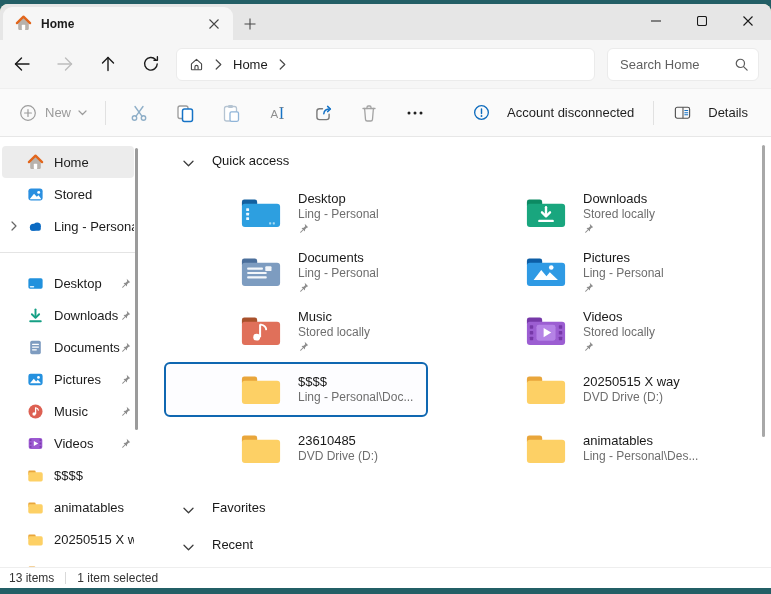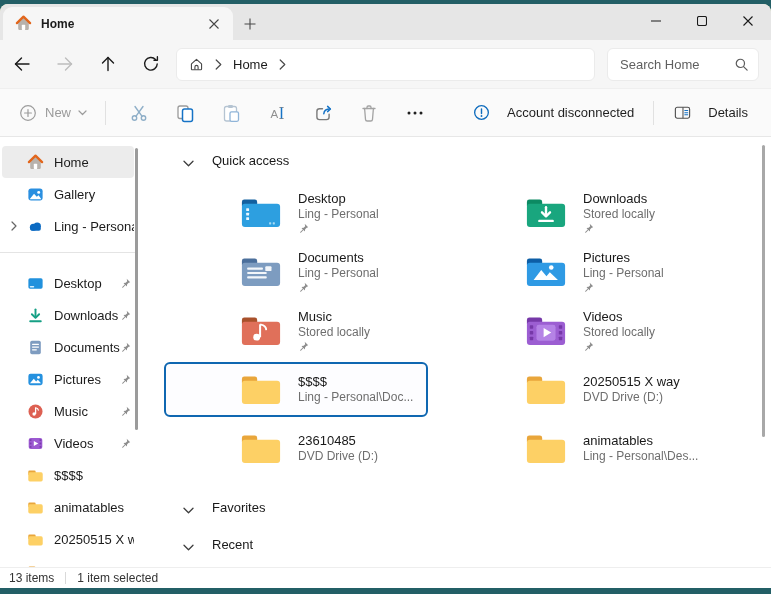--- a/index.html
+++ b/index.html
@@ -305,21 +305,21 @@
                 <path d="M1 1 L5 5 L1 9" stroke="#666" stroke-width="1.2" fill="none" stroke-linecap="round" stroke-linejoin="round"></path>
               </svg>
     </span>
     <span class="s-icon">
               <svg viewBox="0 0 16 16" width="17" height="17">
                 <rect x="1.3" y="2.3" width="13.4" height="11.4" rx="2.6" fill="#2a8fe0"></rect>
                 <circle cx="11" cy="6" r="1.4" fill="#fff"></circle>
                 <path d="M2.5 12.4 L6.6 7.2 L9.2 10.2 L10.9 8.6 L13.5 12.4 Z" fill="#fff"></path>
               </svg>
             </span>
-    <span class="s-label">Gallery</span>
+    <span class="s-label">Stored</span>
 
   </div>
           <div class="side-item">
     <span class="s-expander">
       <svg viewBox="0 0 6 10" width="6" height="10">
                 <path d="M1 1 L5 5 L1 9" stroke="#666" stroke-width="1.2" fill="none" stroke-linecap="round" stroke-linejoin="round"></path>
               </svg>
     </span>
     <span class="s-icon">
               <svg viewBox="0 0 16 16" width="17" height="17">

